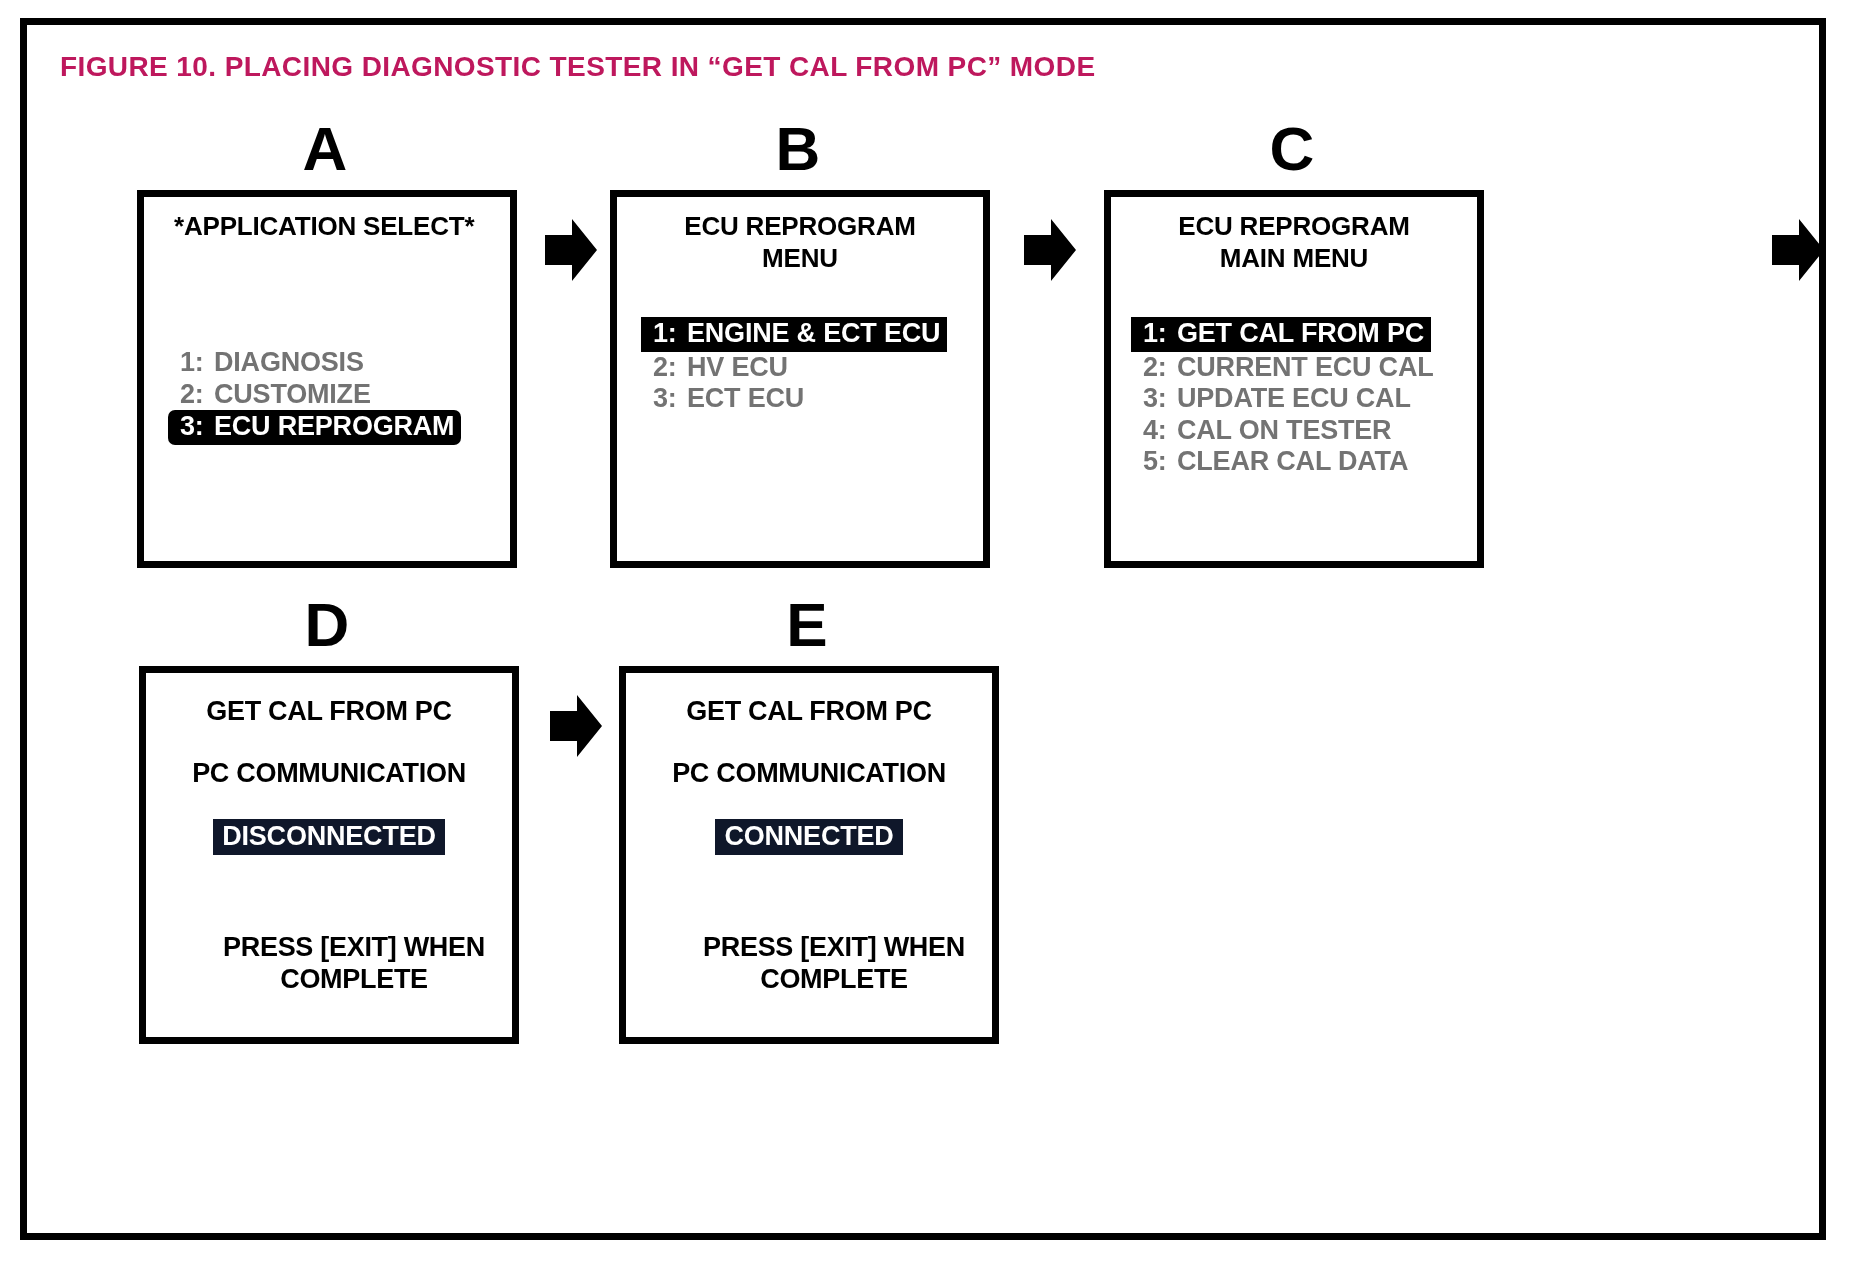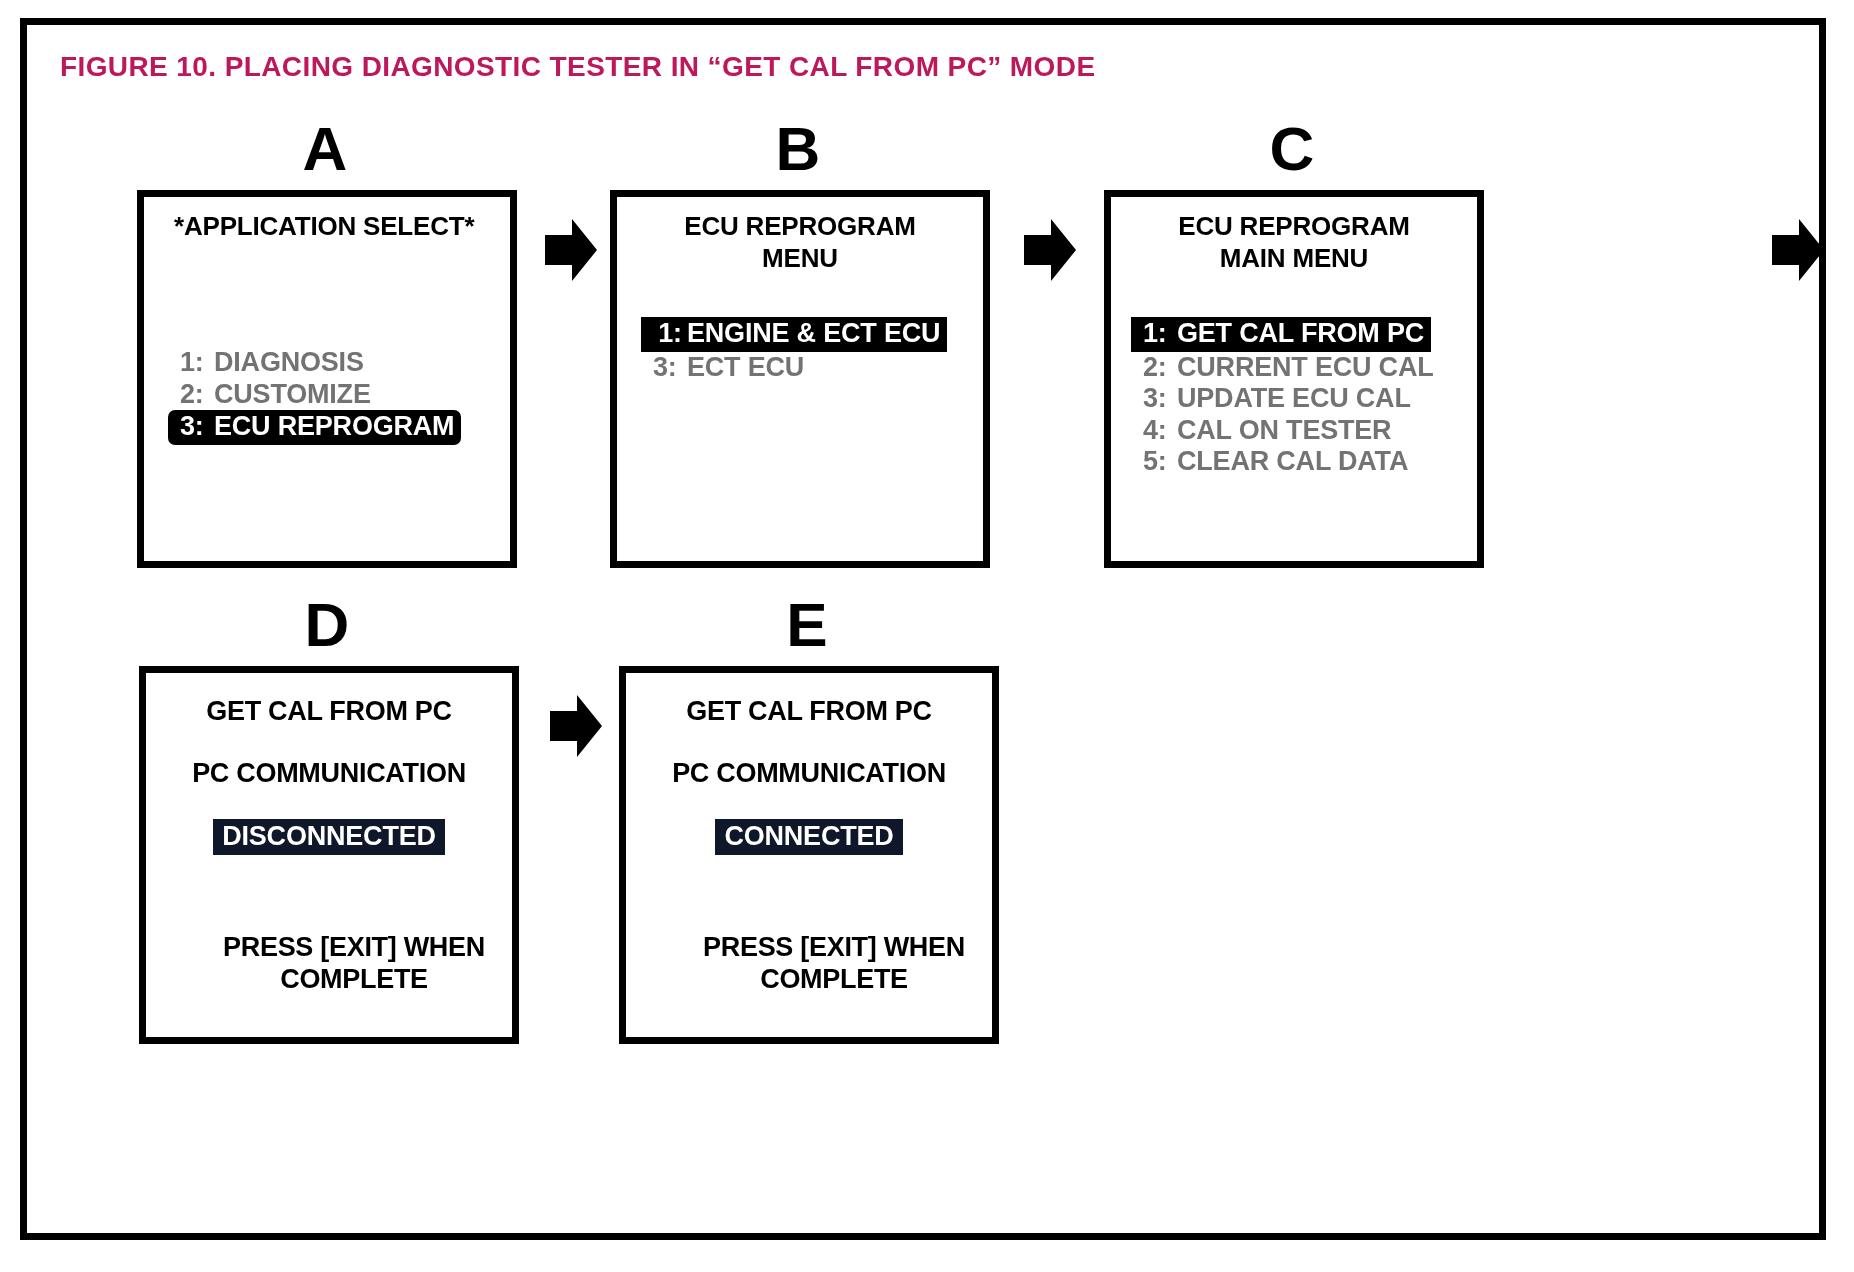--- a/index.html
+++ b/index.html
@@ -139,21 +139,21 @@
   #a-title { position: absolute; left: 16px; top: 14px; width: 340px; text-align: left; padding-left: 14px; }
   #a-list  { position: absolute; left: 16px; top: 150px; width: 348px; }
   #a-list .menu-item { padding-left: 20px; }
   #a-list .menu-item.highlight { margin-left: 8px; padding-left: 12px; border-radius: 7px; }
   #a-list .num { width: 34px; }
 
   
   #b-title { position: absolute; left: 0px; top: 14px; width: 366px; }
   #b-list  { position: absolute; left: 16px; top: 120px; width: 348px; }
   #b-list .menu-item { padding-left: 20px; }
-  #b-list .menu-item.highlight { margin-left: 8px; padding-left: 12px; text-align: center; }
+  #b-list .menu-item.highlight { margin-left: 8px; padding-left: 12px; }
   #b-list .num { width: 34px; }
 
   
   #c-title { position: absolute; left: 0px; top: 14px; width: 366px; }
   #c-list  { position: absolute; left: 14px; top: 120px; width: 352px; }
   #c-list .menu-item { padding-left: 18px; }
   #c-list .menu-item.highlight { margin-left: 6px; padding-left: 12px; }
   #c-list .num { width: 34px; }
 
   
@@ -198,20 +198,23 @@
       <div>ECU REPROGRAM</div>
       <div>MENU</div>
     </div>
     <div class="menu-list" id="b-list">
       <div>
         <div class="menu-item highlight">
           <span class="num">1:</span><span>ENGINE &amp; ECT ECU</span>
         </div>
       </div>
       <div class="menu-item">
+        <span class="num">2:</span><span>HV ECU</span>
+      </div>
+      <div class="menu-item">
         <span class="num">3:</span><span>ECT ECU</span>
       </div>
     </div>
   </div>
 
   <div class="screen" id="panel-c">
     <div class="screen-title" id="c-title">
       <div>ECU REPROGRAM</div>
       <div>MAIN MENU</div>
     </div>

